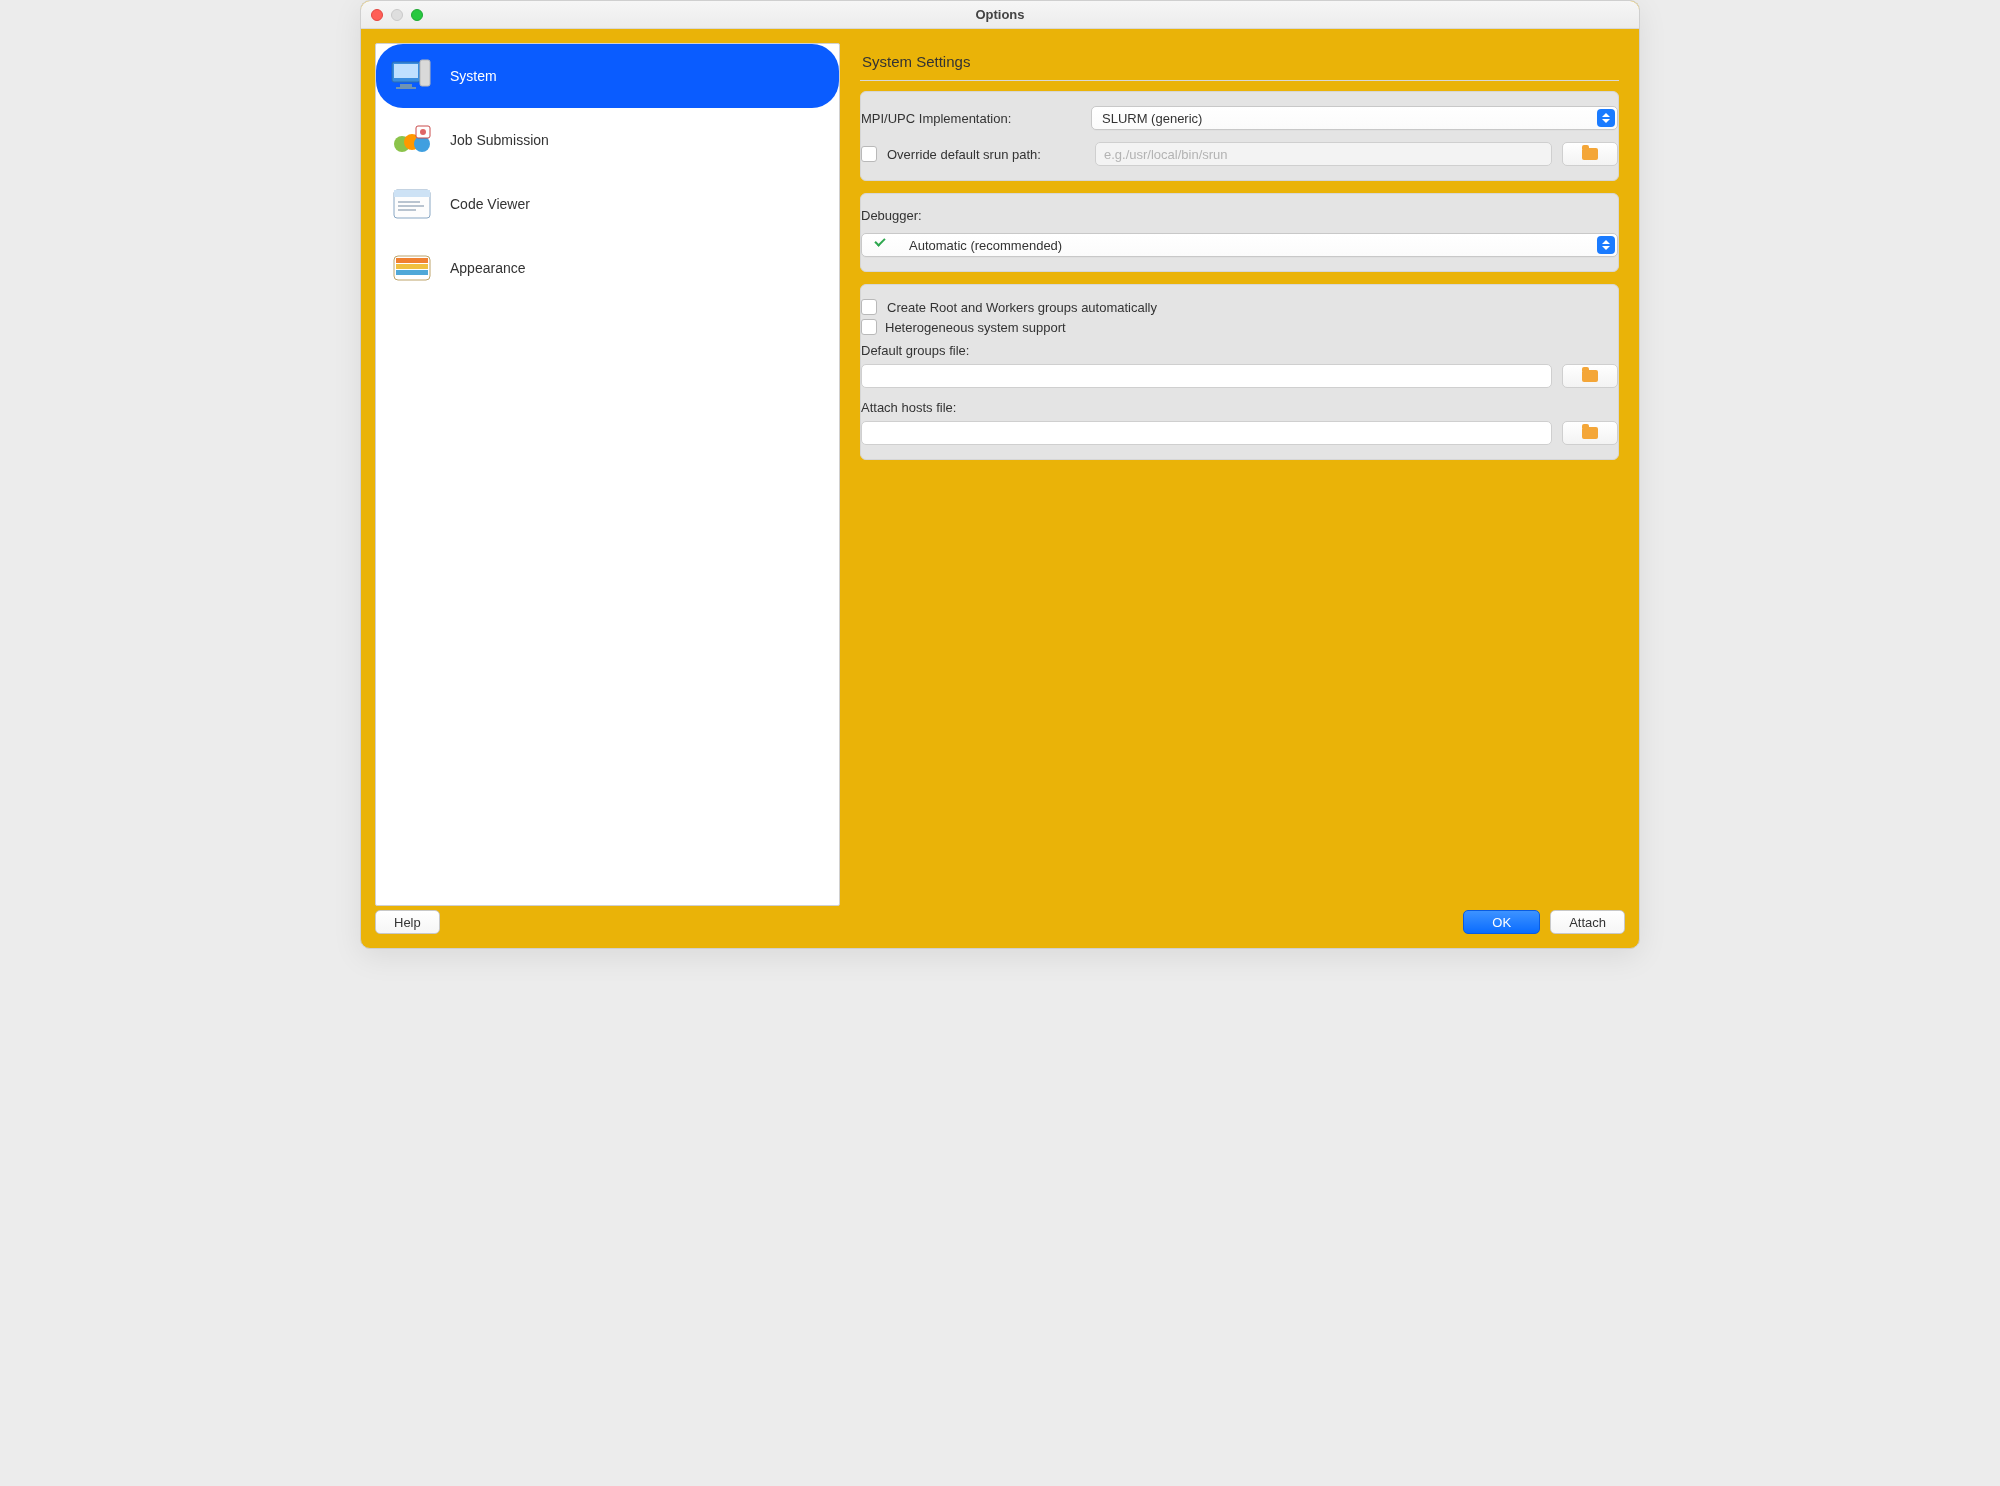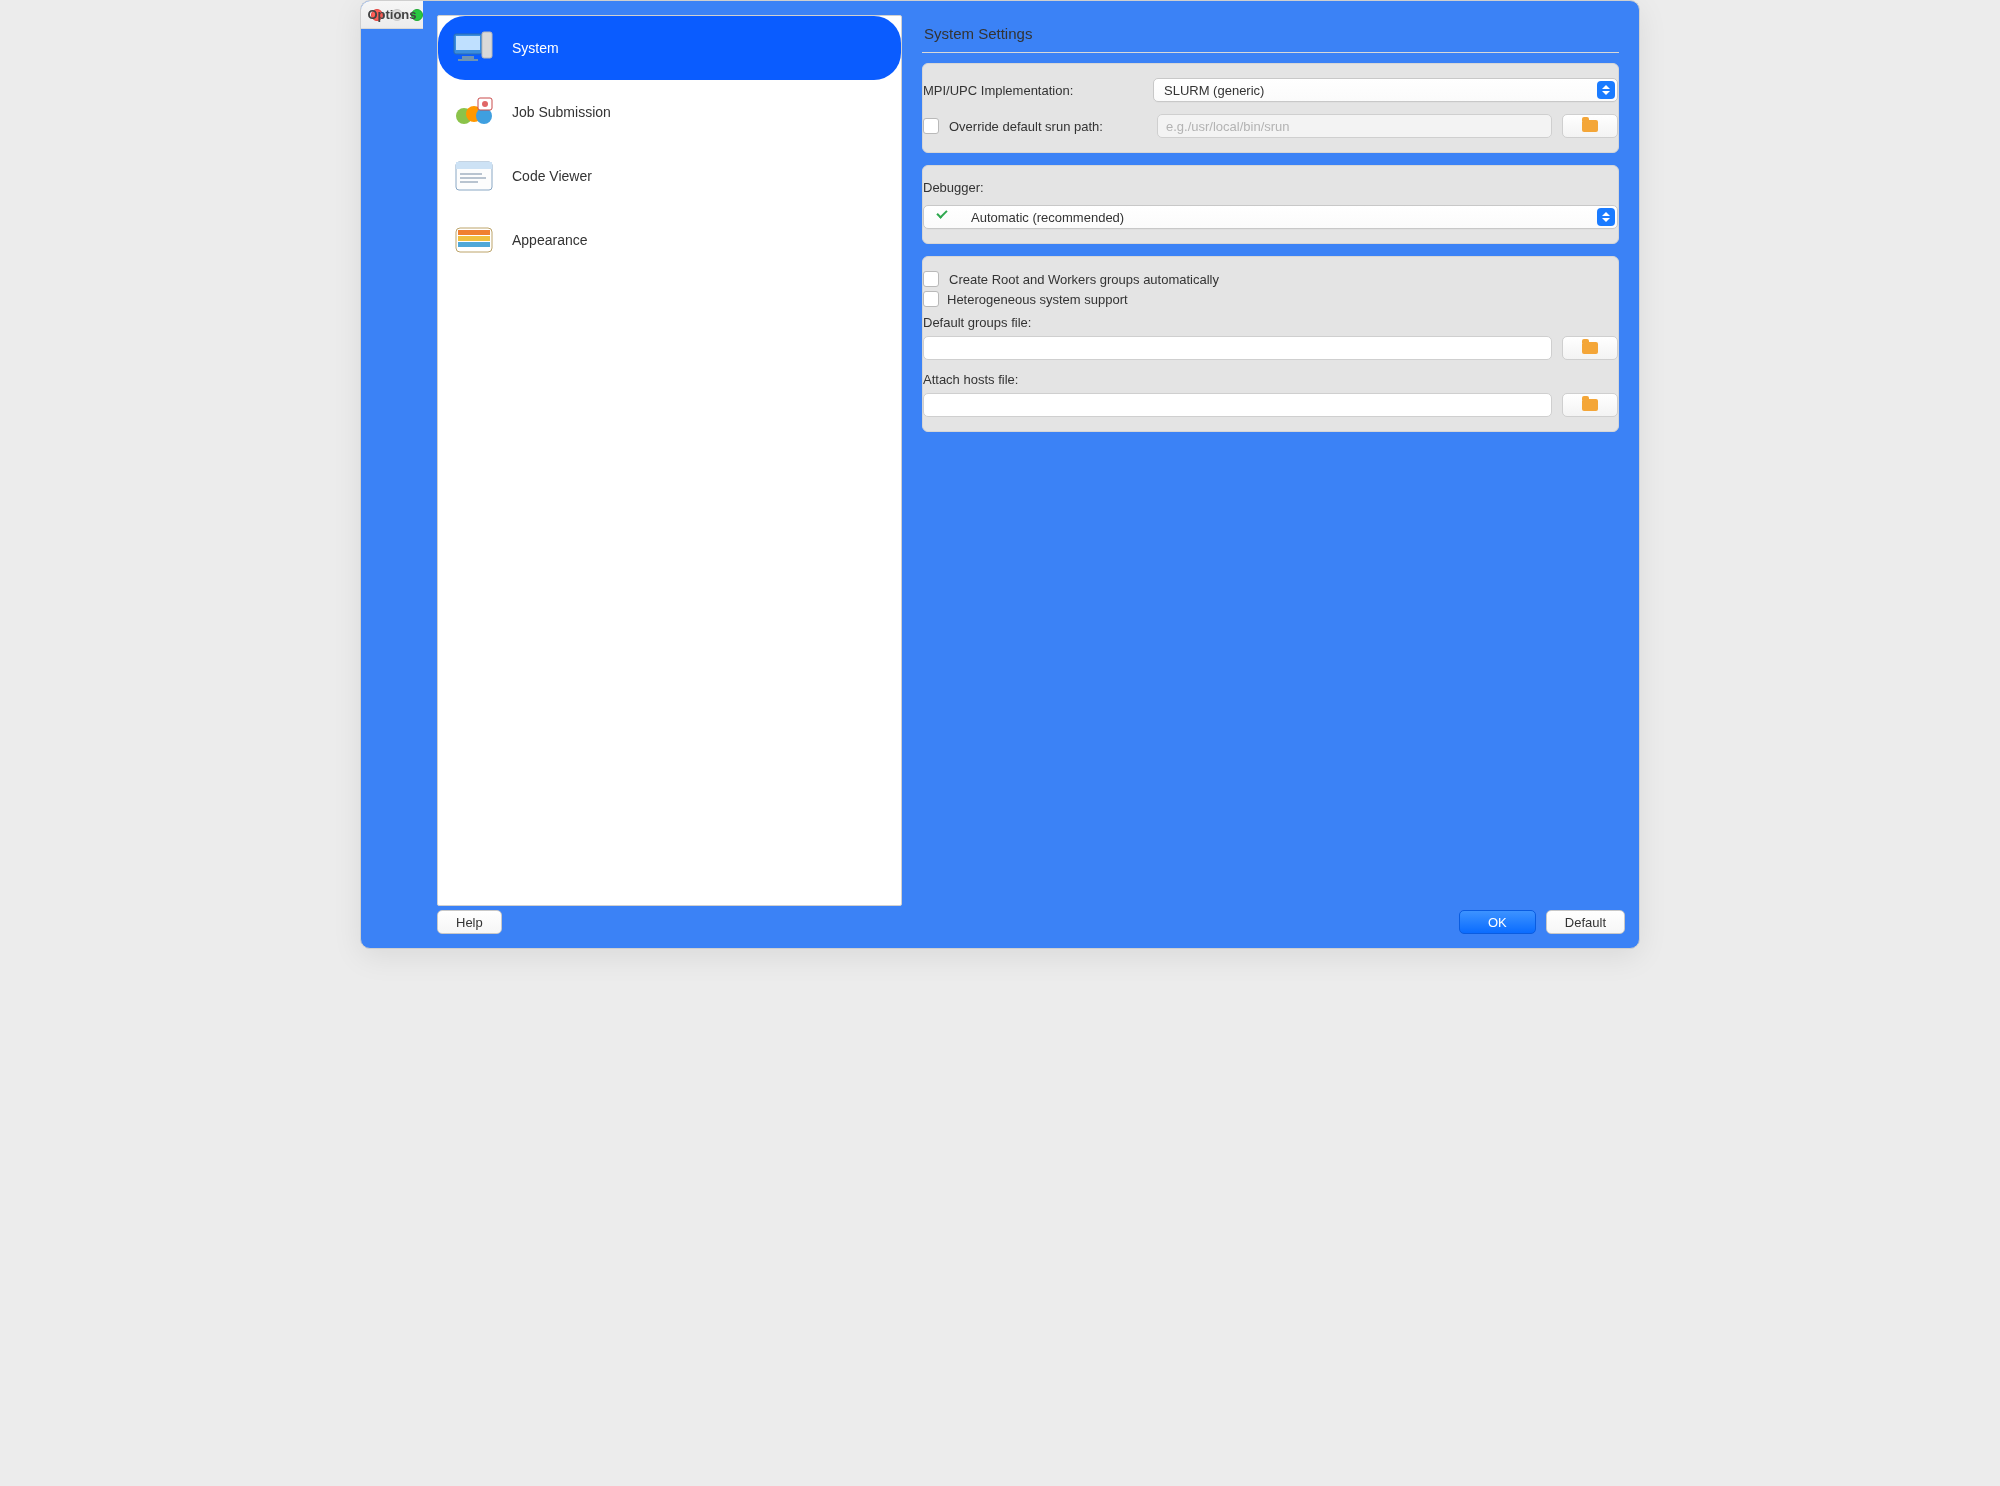--- a/index.html
+++ b/index.html
@@ -3,26 +3,26 @@
 <meta charset="utf-8">
 <style>
   * { box-sizing: border-box; }
   html, body { margin:0; padding:0; height:100%; font-family: -apple-system, "Helvetica Neue", Arial, sans-serif; font-size:13px; color:#333; }
   body { background:#ececec; }
 
   .window {
     width:1280px;
     height:949px;
     margin:0 auto;
-    background:#3b82f6;
+    background:#eab308;
     border:1px solid #cfcfcf;
     border-radius:10px;
     overflow:hidden;
     display:flex;
-    flex-direction:row;
+    flex-direction:column;
     box-shadow: 0 8px 30px rgba(0,0,0,0.08);
   }
 
   
   .titlebar {
     height:28px;
     background:linear-gradient(#f6f6f6,#ececec);
     border-bottom:1px solid #d7d7d7;
     display:flex;
     align-items:center;
@@ -310,18 +310,18 @@
 
     <div class="footer">
       <div class="btn">
         <span>Help</span>
       </div>
       <div class="spacer"></div>
       <div class="btn primary" style="margin-right:10px">
         <span>OK</span>
       </div>
       <div class="btn">
-        <span>Default</span>
+        <span>Attach</span>
       </div>
     </div>
 
   </div>
 </div>
 
 </body></html>

